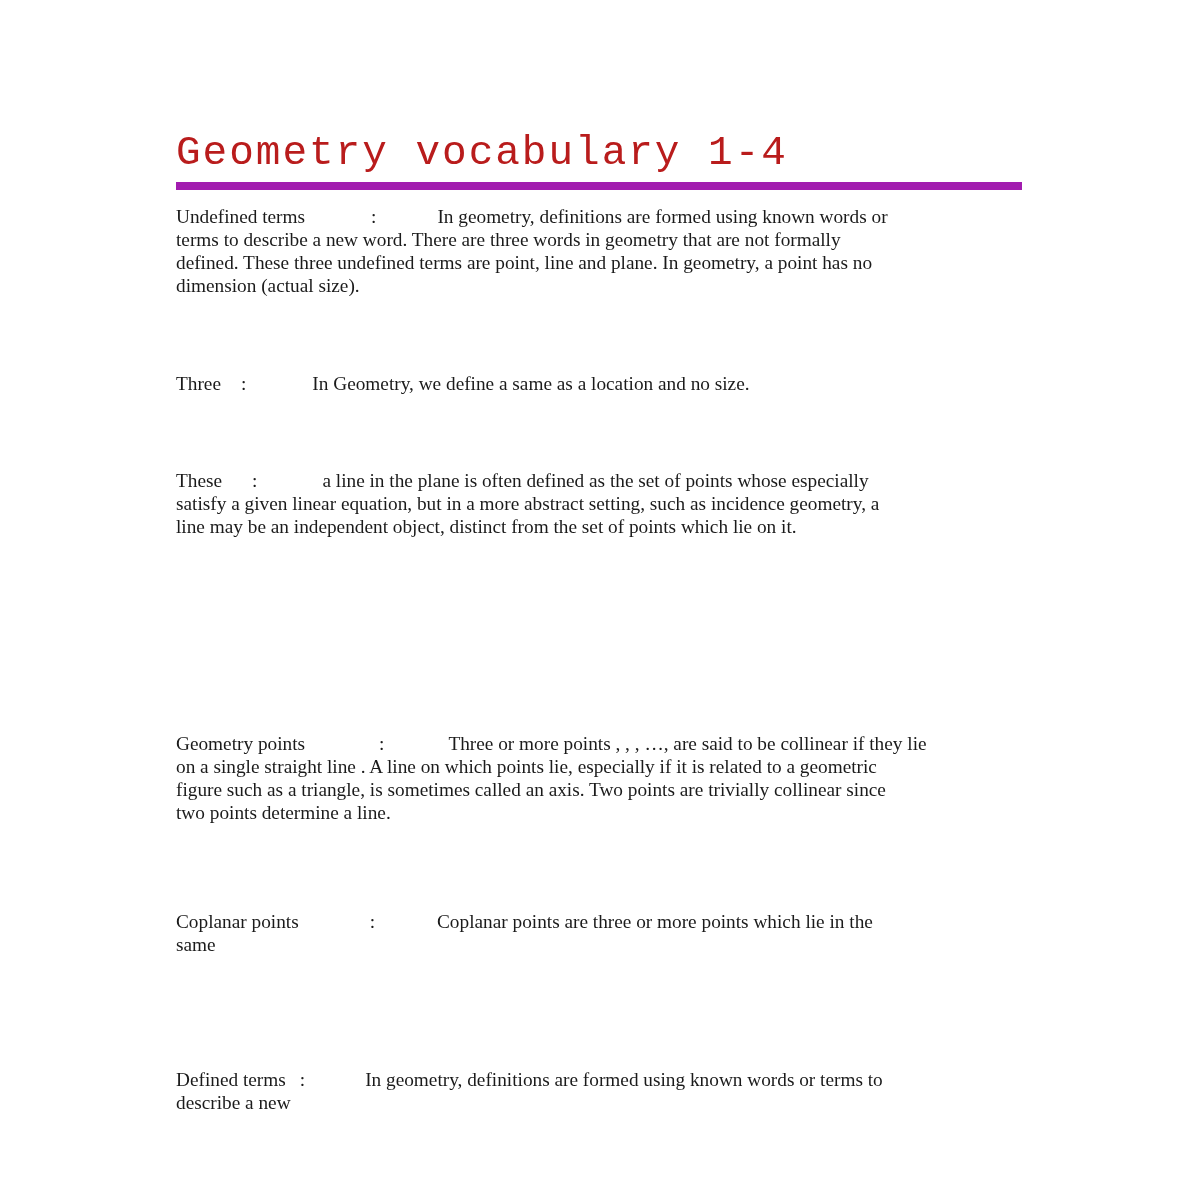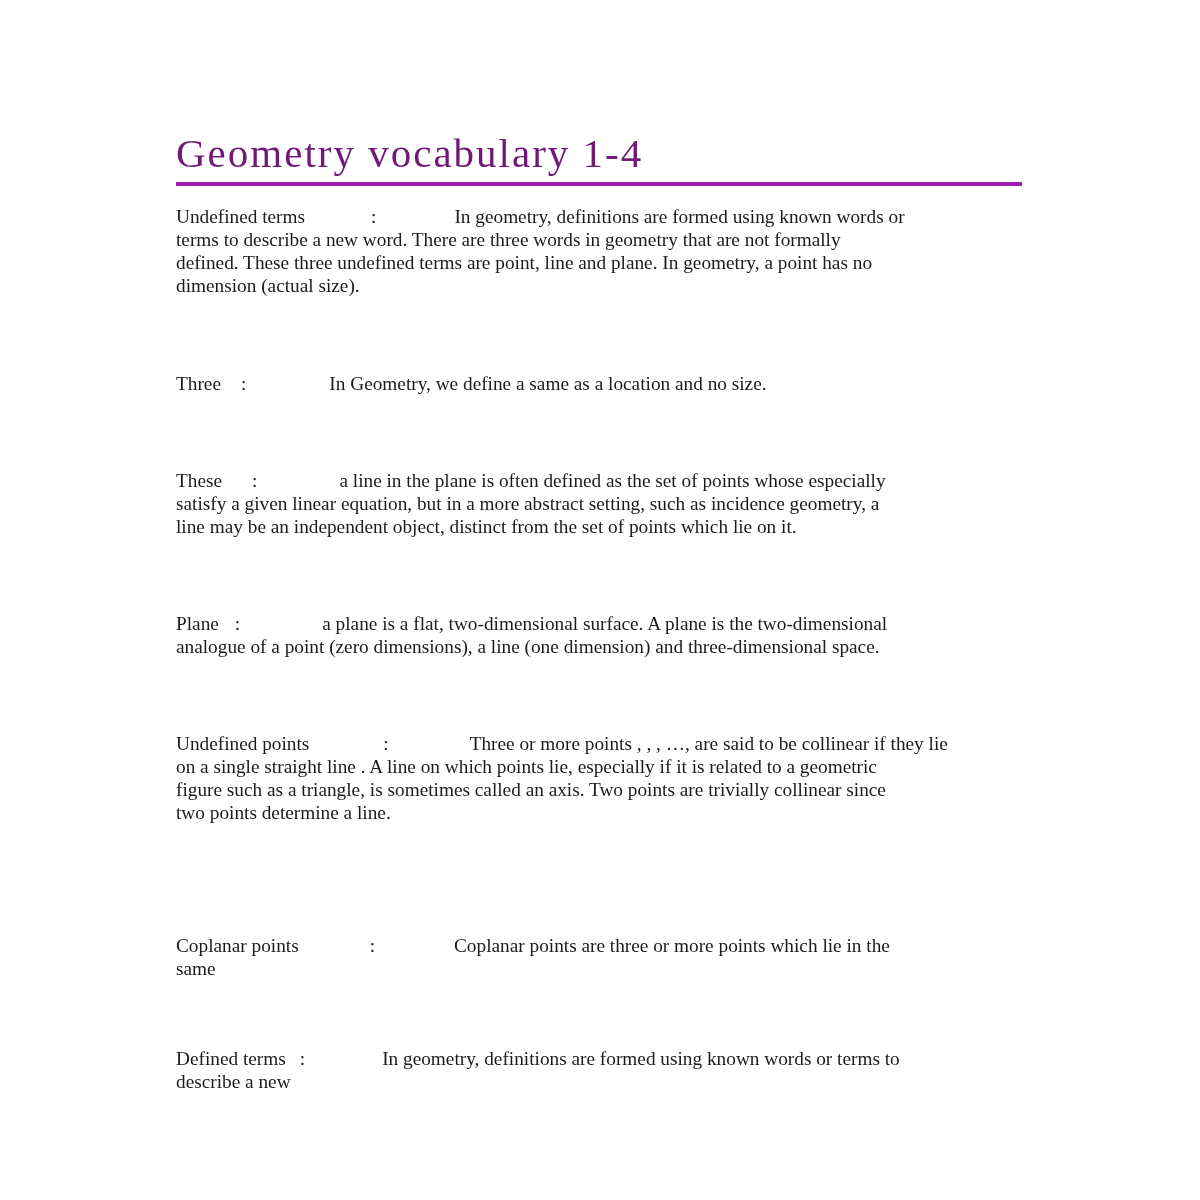--- a/index.html
+++ b/index.html
@@ -13,75 +13,72 @@
     height: 1200px;
     background: #ffffff;
     overflow: hidden;
     font-family: "Liberation Serif", "DejaVu Serif", serif;
   }
   .doc-title {
     position: absolute;
     left: 176px;
     top: 102px;
     width: 846px;
-    font-family: Liberation Serif, serif;
+    font-family: Liberation Mono, monospace;
     font-size: 41px;
     line-height: 48px;
     font-weight: 400;
     letter-spacing: 2px;
-    color: #701a75;
-    border-bottom: 4px solid #a21caf;
+    color: #b91c1c;
+    border-bottom: 8px solid #a21caf;
     padding-bottom: 5px;
   }
   .entry {
     position: absolute;
     left: 176px;
     width: 900px;
     font-size: 19.3px;
     line-height: 23px;
     color: #1b1b1b;
   }
   .term {
     white-space: nowrap;
     margin-top: 35px;
   }
   .tab {
     display: inline-block;
     height: 1px;
   }
   .entry-body {
     white-space: pre-line;
-    margin-left: 17px;
   }
 </style>
 </head>
 <body>
 
 <div class="page">
 
   <h1 class="doc-title">Geometry vocabulary 1-4</h1>
 
   <p class="entry" style="top:186px"><span class="term">Undefined terms</span><span class="tab" style="width:66px"></span><span>:</span><span class="tab" style="width:61px"></span><span class="entry-body">In geometry, definitions are formed using known words or
 terms to describe a new word. There are three words in geometry that are not formally
 defined. These three undefined terms are point, line and plane. In geometry, a point has no
 dimension (actual size).</span></p>
 
   <p class="entry" style="top:353px"><span class="term">Three</span><span class="tab" style="width:20px"></span><span>:</span><span class="tab" style="width:66px"></span><span class="entry-body">In Geometry, we define a same as a location and no size.</span></p>
 
   <p class="entry" style="top:450px"><span class="term">These</span><span class="tab" style="width:30px"></span><span>:</span><span class="tab" style="width:65px"></span><span class="entry-body">a line in the plane is often defined as the set of points whose especially
 satisfy a given linear equation, but in a more abstract setting, such as incidence geometry, a
 line may be an independent object, distinct from the set of points which lie on it.</span></p>
 
-  <p class="entry" style="top:593px"><span class="term">Plane</span><span class="tab" style="width:16px"></span><span>:</span><span class="tab" style="width:65px"></span><span class="entry-body">a plane is a flat, two-dimensional surface. A plane is the two-dimensional
-analogue of a point (zero dimensions), a line (one dimension) and three-dimensional space.</span></p>
 
-  <p class="entry" style="top:713px"><span class="term">Undefined points</span><span class="tab" style="width:74px"></span><span>:</span><span class="tab" style="width:64px"></span><span class="entry-body">Three or more points , , , …, are said to be collinear if they lie
+  <p class="entry" style="top:713px"><span class="term">Geometry points</span><span class="tab" style="width:74px"></span><span>:</span><span class="tab" style="width:64px"></span><span class="entry-body">Three or more points , , , …, are said to be collinear if they lie
 on a single straight line . A line on which points lie, especially if it is related to a geometric
 figure such as a triangle, is sometimes called an axis. Two points are trivially collinear since
 two points determine a line.</span></p>
 
-  <p class="entry" style="top:915px"><span class="term">Coplanar points</span><span class="tab" style="width:71px"></span><span>:</span><span class="tab" style="width:62px"></span><span class="entry-body">Coplanar points are three or more points which lie in the
+  <p class="entry" style="top:891px"><span class="term">Coplanar points</span><span class="tab" style="width:71px"></span><span>:</span><span class="tab" style="width:62px"></span><span class="entry-body">Coplanar points are three or more points which lie in the
 same</span></p>
 
-  <p class="entry" style="top:1028px"><span class="term">Defined terms</span><span class="tab" style="width:14px"></span><span>:</span><span class="tab" style="width:60px"></span><span class="entry-body">In geometry, definitions are formed using known words or terms to
+  <p class="entry" style="top:1049px"><span class="term">Defined terms</span><span class="tab" style="width:14px"></span><span>:</span><span class="tab" style="width:60px"></span><span class="entry-body">In geometry, definitions are formed using known words or terms to
 describe a new</span></p>
 
 </div>
 
 </body></html>

